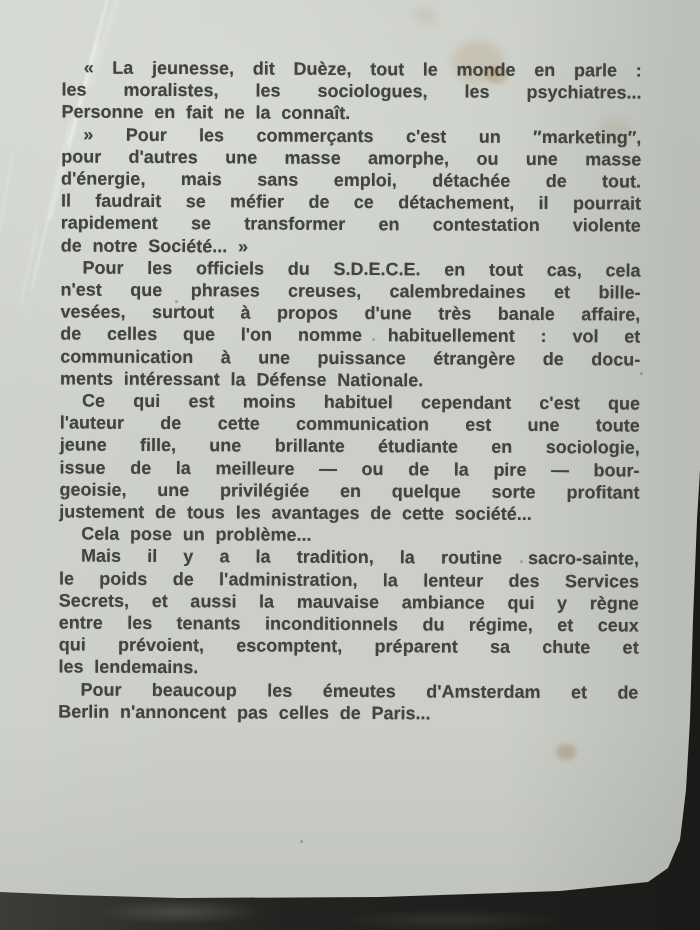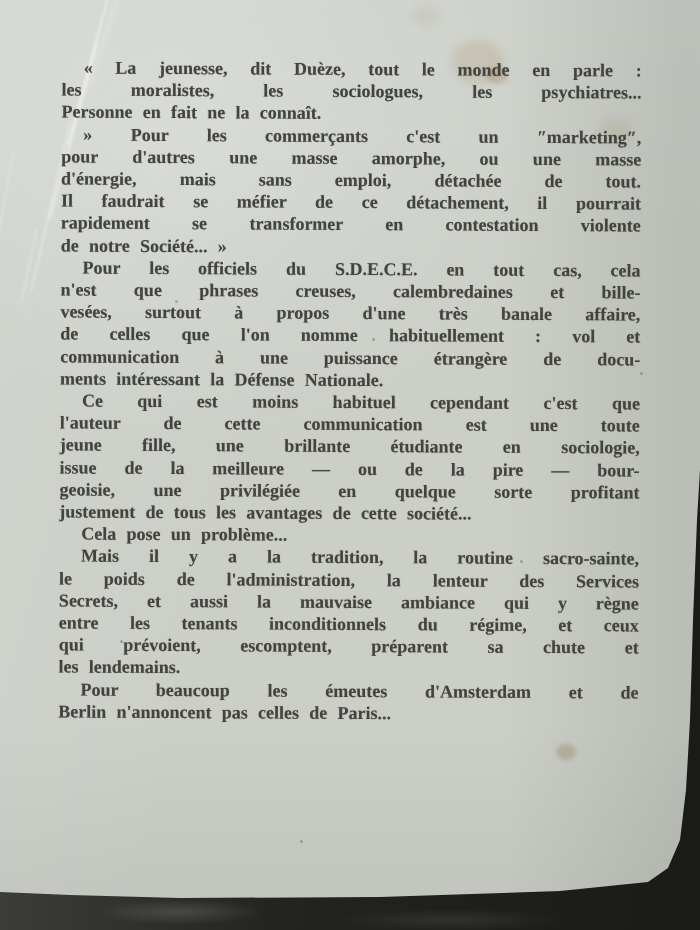--- a/index.html
+++ b/index.html
@@ -1,20 +1,20 @@
 <!DOCTYPE html>
 <html><head>
 <meta charset="utf-8">
 <style>
   html, body { margin: 0; padding: 0; background: #111; }
   #photo {
     position: relative;
     width: 700px; height: 930px;
     overflow: hidden;
-    font-family: Liberation Serif, serif;
+    font-family: Liberation Sans, sans-serif;
     background: linear-gradient(to right, #3e3e3a, #242422 45%, #1b1b19);
   }
   
   #table-surface {
     position: absolute; inset: 0;
     background:
       radial-gradient(ellipse 120px 18px at 180px 912px, rgba(190,190,178,.20), transparent 70%),
       radial-gradient(ellipse 160px 16px at 450px 920px, rgba(170,170,158,.13), transparent 70%),
       linear-gradient(to right, #3c3c38, #232321 40%, #1a1a18);
   }

